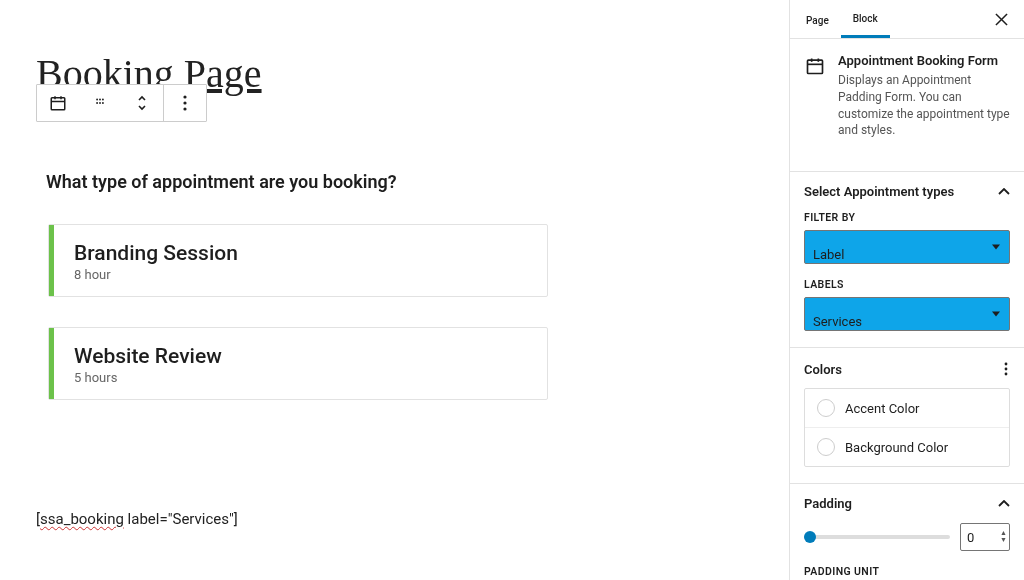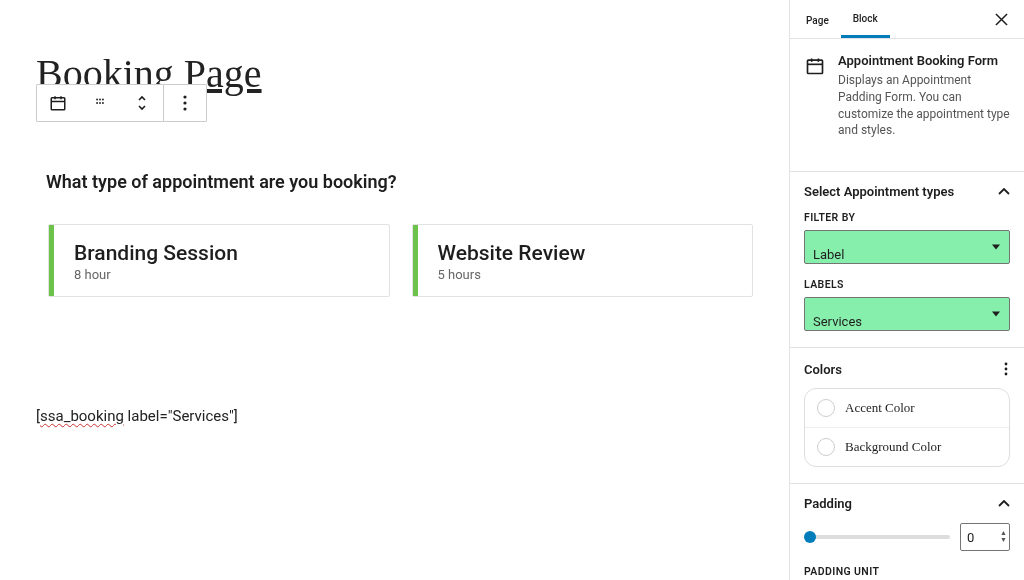--- a/index.html
+++ b/index.html
@@ -39,21 +39,21 @@
     justify-content: center;
     cursor: pointer;
     color: #1e1e1e;
   }
   .tb-sep { width: 1px; background: #ccc; }
   .prompt {
     font-size: 18px;
     font-weight: 600;
     margin: 74px 0 32px 10px;
   }
-  .appt-list { display: flex; flex-direction: row; gap: 22px; margin-left: 12px; }
+  .appt-list { display: flex; flex-direction: column; gap: 30px; margin-left: 12px; }
   .appt-card {
     width: 500px;
     border: 1px solid #e2e2e2;
     border-radius: 2px;
     display: flex;
     background: #fff;
   }
   .appt-accent { width: 5px; background: #6cc24a; }
   .appt-body { padding: 16px 20px 14px 20px; }
   .appt-title { font-size: 21px; font-weight: 500; margin-bottom: 2px; }
@@ -98,30 +98,30 @@
   .sb-panel-header {
     display: flex; justify-content: space-between; align-items: center;
     font-weight: 600; font-size: 13px; margin-bottom: 12px; cursor: pointer;
   }
   .sb-label {
     font-size: 10.5px; font-weight: 600; letter-spacing: 0.4px;
     text-transform: uppercase; color: #1e1e1e; margin-bottom: 6px;
   }
   .sb-select {
     width: 100%; height: 34px; border: 1px solid #757575; border-radius: 2px;
-    padding: 14px 26px 0 8px; font-size: 13px; background: #86efac;
+    padding: 14px 26px 0 8px; font-size: 13px; background: #0ea5e9;
     display: flex; align-items: center; position: relative;
   }
   .sb-select::after {
     content: ""; position: absolute; right: 9px; top: 50%; transform: translateY(-50%);
     border-left: 4px solid transparent; border-right: 4px solid transparent;
     border-top: 5px solid #1e1e1e;
   }
   .field { margin-bottom: 14px; }
-  .color-rows { border: 1px solid #ddd; border-radius: 12px; font-family: Liberation Serif, serif; }
+  .color-rows { border: 1px solid #ddd; border-radius: 2px; }
   .color-row {
     display: flex; align-items: center; gap: 10px;
     padding: 10px 12px; cursor: pointer;
   }
   .color-row + .color-row { border-top: 1px solid #eee; }
   .swatch { width: 18px; height: 18px; border-radius: 50%; border: 1px solid #ccc; background: #fff; }
   .colors-header { display: flex; justify-content: space-between; align-items: center; margin-bottom: 10px; }
   .kebab { cursor: pointer; padding: 2px; }
   .padding-row { display: flex; align-items: center; gap: 10px; margin: 8px 0 14px 0; }
   .slider {

